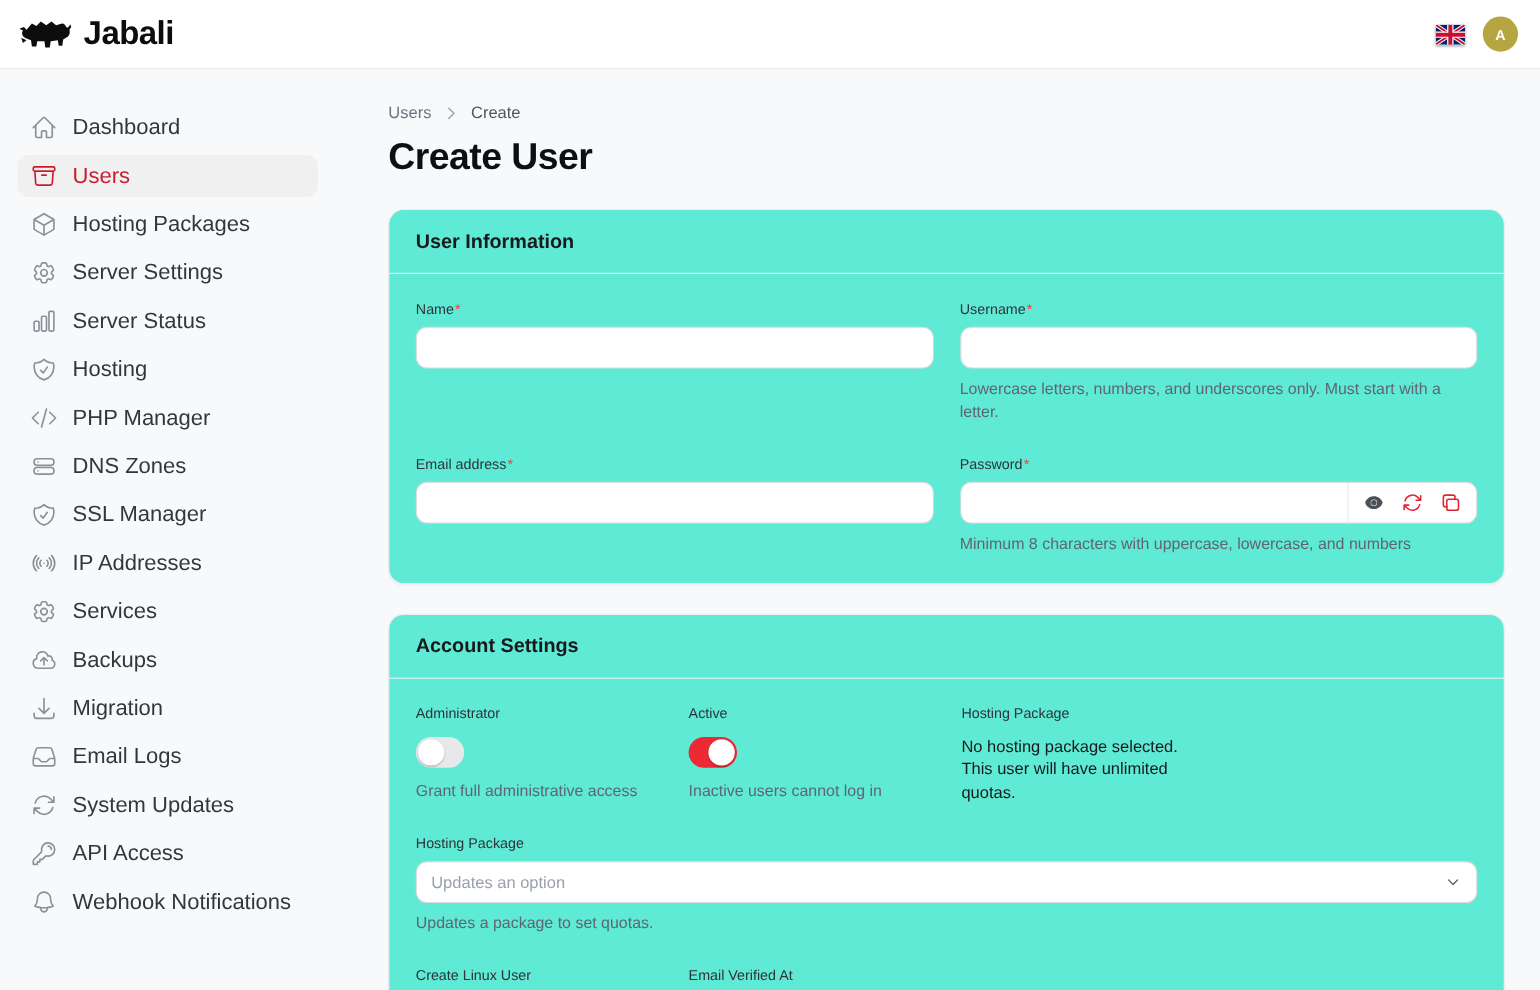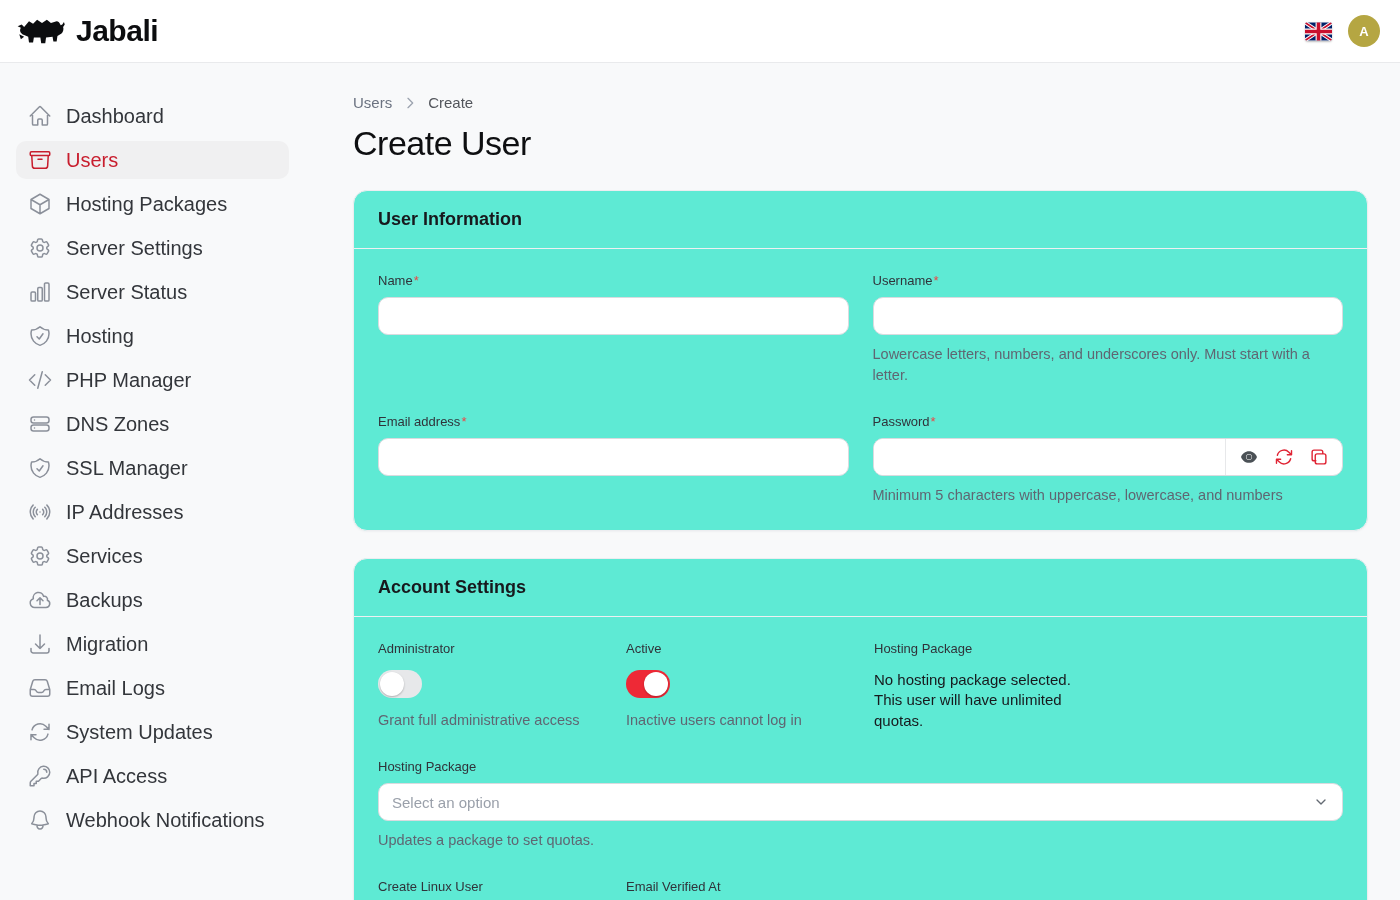--- a/index.html
+++ b/index.html
@@ -44,21 +44,21 @@
     stroke:currentColor; fill:none; stroke-width:1.5;
     stroke-linecap:round; stroke-linejoin:round;
   }
   
   .main { flex:1; padding:31px 32px 0 48px; }
   .breadcrumb { display:flex; align-items:center; gap:10px; font-size:15px; }
   .bc-link { color:#6b7280; cursor:pointer; }
   .bc-current { color:#52555b; }
   .bc-chev { width:16px; height:16px; }
   .bc-chev path { stroke:#9ca3af; fill:none; stroke-width:2; stroke-linecap:round; stroke-linejoin:round; }
-  .page-title { font-size:34px; font-weight:400; color:#0e0f11; margin-top:13px; letter-spacing:-0.5px; }
+  .page-title { font-size:34px; font-weight:700; color:#0e0f11; margin-top:13px; letter-spacing:-0.5px; }
   .card {
     background:#5eead4; border:1px solid #ecedf0; border-radius:14px;
     box-shadow:0 1px 2px rgba(16,24,40,.04);
     margin-top:27px;
   }
   .card-header {
     padding:18px 24px; font-size:18px; font-weight:700; color:#17191d;
     border-bottom:1px solid #eef0f2;
   }
   .card-body { padding:24px; }
@@ -302,21 +302,21 @@
                     <path fill-rule="evenodd" d="M2.458 12C3.732 7.943 7.523 5 12 5c4.478 0 8.268 2.943 9.542 7-1.274 4.057-5.064 7-9.542 7-4.477 0-8.268-2.943-9.542-7zm13.042 0a3.5 3.5 0 11-7 0 3.5 3.5 0 017 0z"></path>
                   </svg>
                 <svg class="pw-ic stroke ic-red" viewBox="0 0 24 24">
                     <path d="M16.023 9.348h4.992v-.001M2.985 19.644v-4.992m0 0h4.992m-4.993 0l3.181 3.183a8.25 8.25 0 0013.803-3.7M4.031 9.865a8.25 8.25 0 0113.803-3.7l3.181 3.182m0-4.991v4.99"></path>
                   </svg>
                 <svg class="pw-ic stroke ic-red" viewBox="0 0 24 24">
                     <path d="M16.5 8.25V6a2.25 2.25 0 00-2.25-2.25H6A2.25 2.25 0 003.75 6v8.25A2.25 2.25 0 006 16.5h2.25m8.25-8.25H18a2.25 2.25 0 012.25 2.25V18A2.25 2.25 0 0118 20.25h-8.25A2.25 2.25 0 017.5 18v-7.5a2.25 2.25 0 012.25-2.25h6.75z"></path>
                   </svg>
               </div>
             </div>
-            <div class="help">Minimum 5 characters with uppercase, lowercase, and numbers</div>
+            <div class="help">Minimum 8 characters with uppercase, lowercase, and numbers</div>
           </div>
         </div>
       </div>
     </div>
 
     <div class="card">
       <div class="card-header">Account Settings</div>
       <div class="card-body">
 
         <div class="as-grid">
@@ -336,21 +336,21 @@
           </div>
           <div>
             <label class="f-label">Hosting Package</label>
             <div class="pkg-text">No hosting package selected. This user will have unlimited quotas.</div>
           </div>
         </div>
 
         <div class="row-block">
           <label class="f-label">Hosting Package</label>
           <div class="select">
-            <span class="placeholder">Select an option</span>
+            <span class="placeholder">Updates an option</span>
             <svg class="chev" viewBox="0 0 24 24">
                 <path d="M6 9l6 6 6-6"></path>
               </svg>
           </div>
           <div class="help">Updates a package to set quotas.</div>
         </div>
 
         <div class="row-block as-grid">
           <div>
             <label class="f-label">Create Linux User</label>

